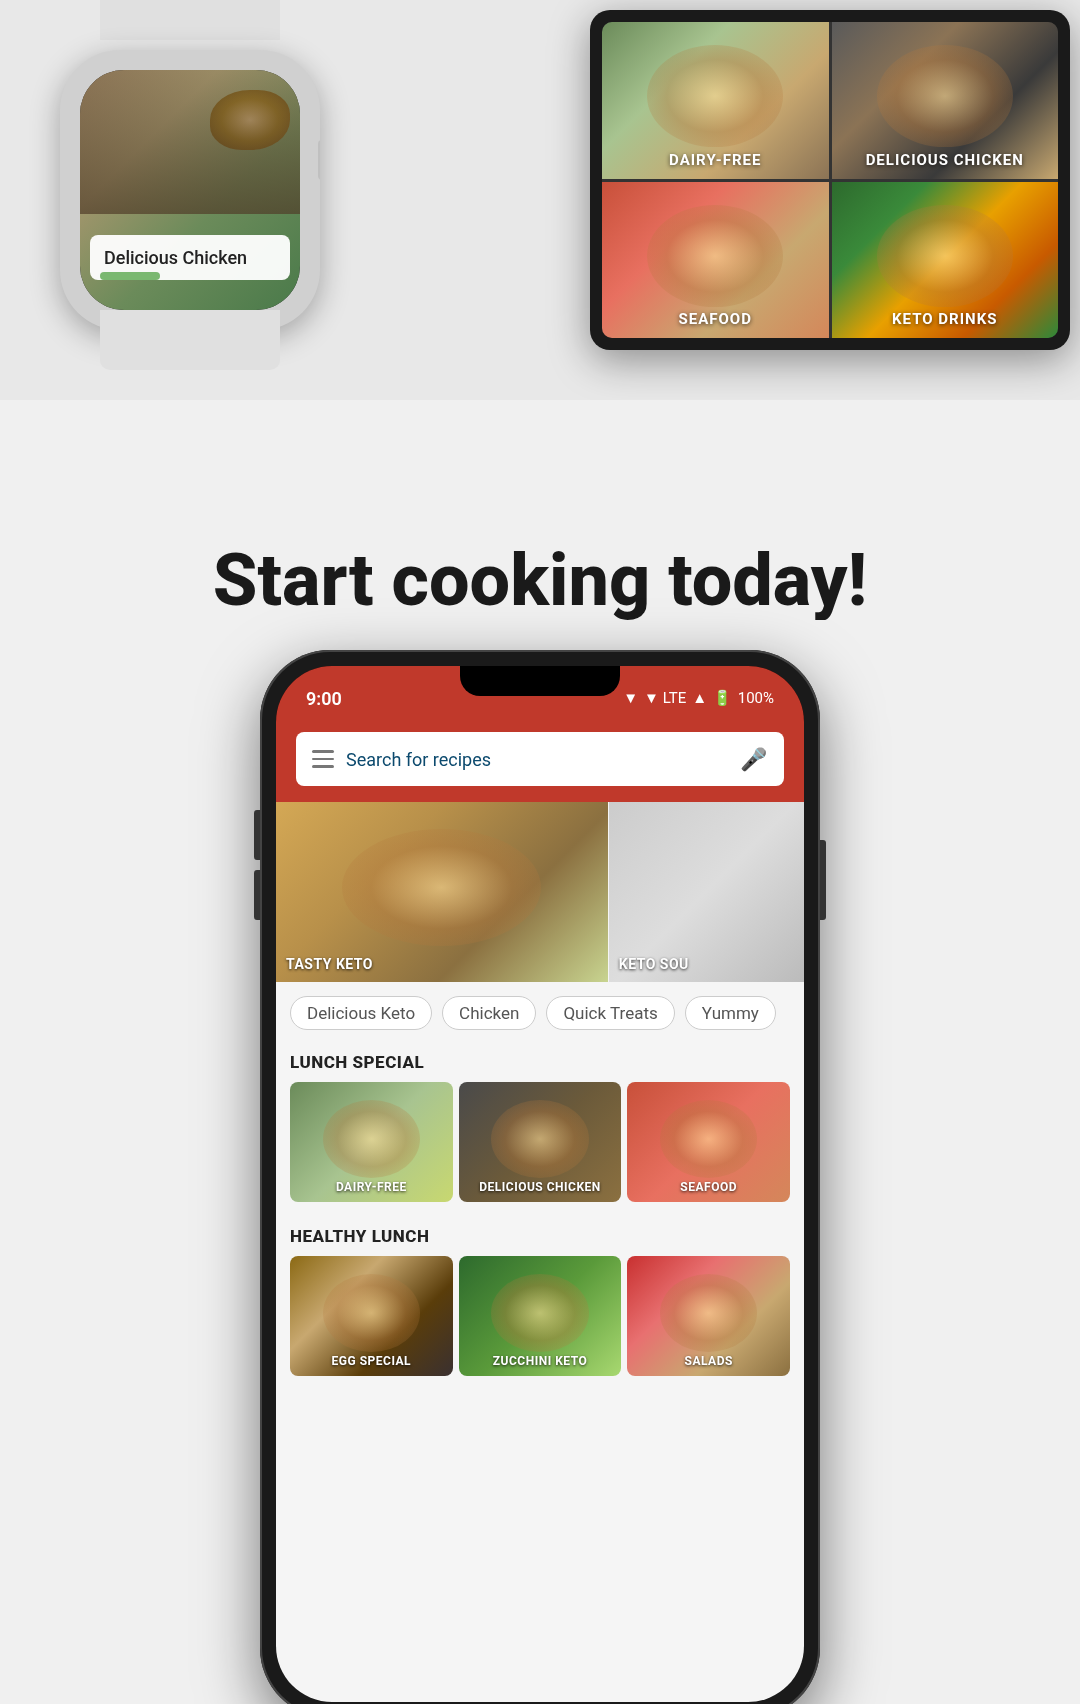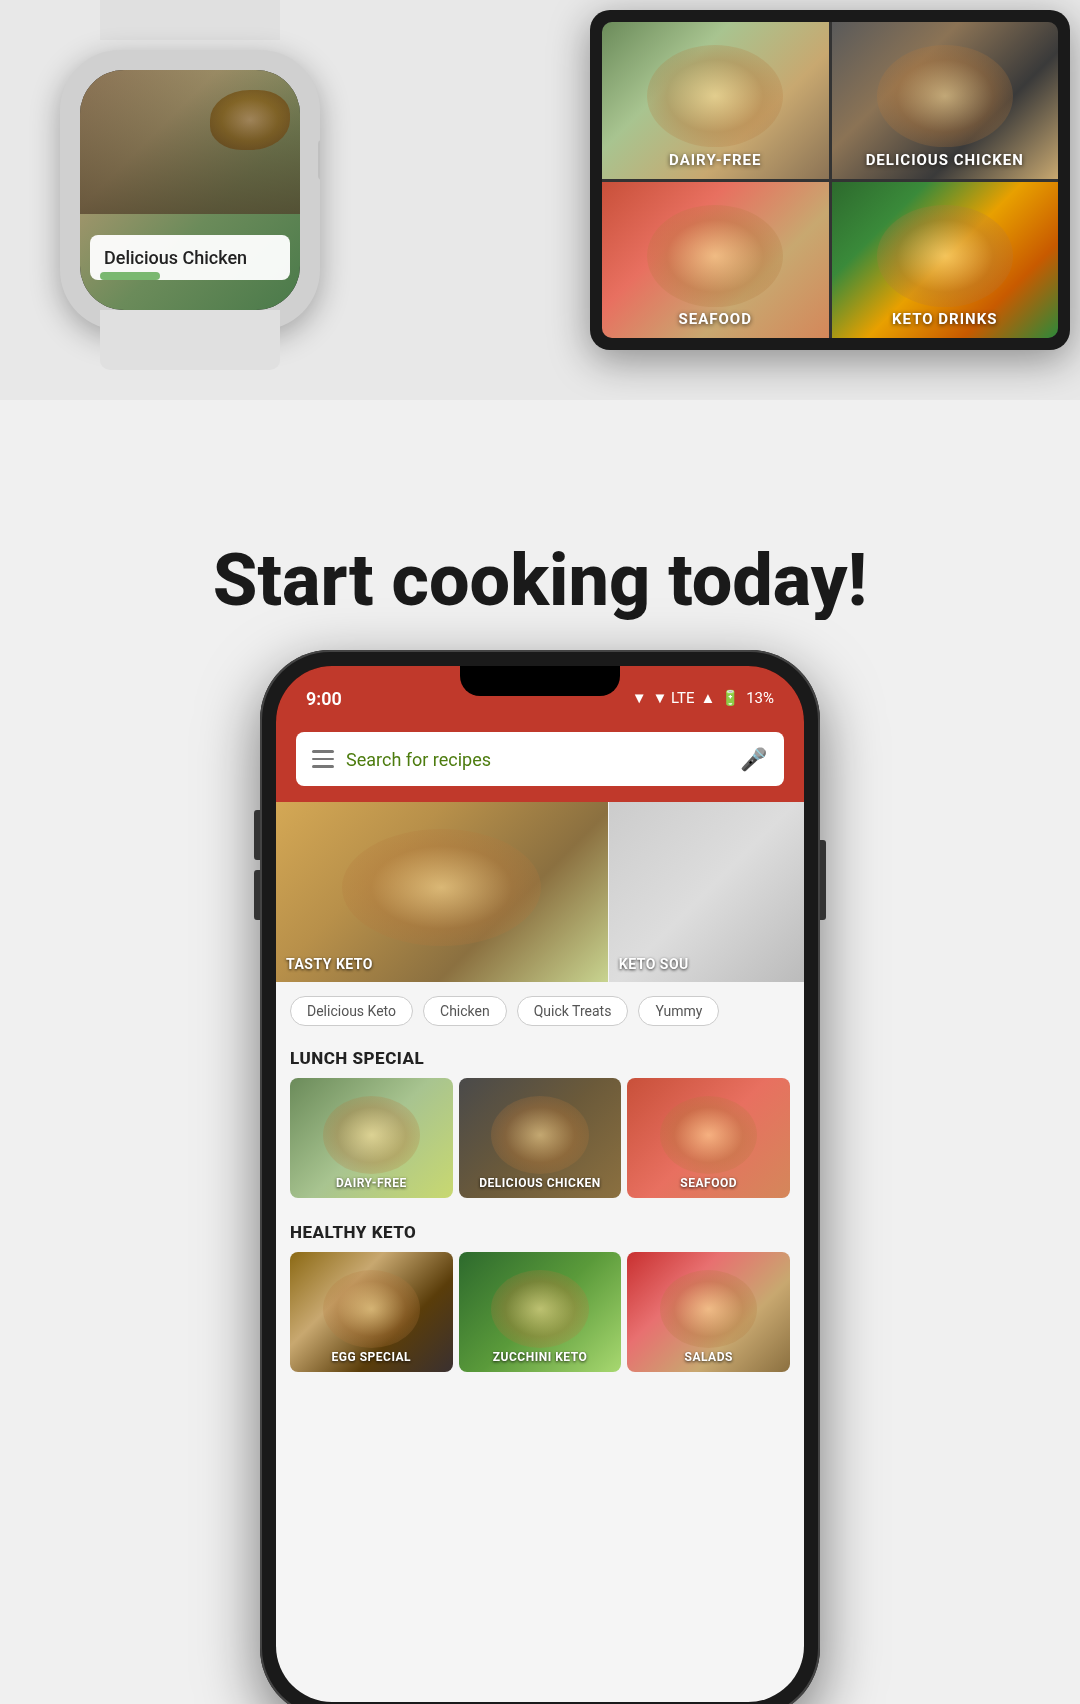--- a/index.html
+++ b/index.html
@@ -299,21 +299,21 @@
     }
     .hamburger-line {
       width: 22px;
       height: 2.5px;
       background: #777;
       border-radius: 2px;
     }
     .search-placeholder {
       flex: 1;
       font-size: 18px;
-      color: #4d7c0f;
+      color: #0c4a6e;
     }
     .mic-icon {
       color: #c0392b;
       font-size: 22px;
     }
 
     
     .phone-content {
       background: #f5f5f5;
       min-height: 900px;
@@ -352,21 +352,21 @@
     .tags-row {
       display: flex;
       gap: 10px;
       padding: 14px 14px;
       flex-wrap: wrap;
     }
     .tag-chip {
       border: 1px solid #ccc;
       border-radius: 20px;
       padding: 6px 16px;
-      font-size: 14px;
+      font-size: 17px;
       color: #555;
       background: white;
     }
 
     
     .section-header {
       padding: 8px 14px 10px;
       font-size: 17px;
       font-weight: 800;
       color: #222;
@@ -527,21 +527,21 @@
       <div class="phone-screen-wrapper">
         <div class="phone-notch"></div>
 
         <div class="phone-status-bar">
           <span class="status-time">9:00</span>
           <div class="status-icons">
             <span>▼</span>
             <span>▼ LTE</span>
             <span>▲</span>
             <span>🔋</span>
-            <span>13%</span>
+            <span>100%</span>
           </div>
         </div>
 
         <div class="search-bar">
           <div class="search-input-wrap">
             <div class="hamburger-icon">
               <div class="hamburger-line"></div>
               <div class="hamburger-line"></div>
               <div class="hamburger-line"></div>
             </div>
@@ -578,21 +578,21 @@
             <div class="cat-card cc2">
               <div class="food-dots"></div>
               <span class="cat-card-label">DELICIOUS CHICKEN</span>
             </div>
             <div class="cat-card cc3">
               <div class="food-dots"></div>
               <span class="cat-card-label">SEAFOOD</span>
             </div>
           </div>
 
-          <div class="section-header">HEALTHY KETO</div>
+          <div class="section-header">HEALTHY LUNCH</div>
           <div class="hk-grid">
             <div class="hk-card hk1">
               <div class="food-dots"></div>
               <span class="hk-card-label">EGG SPECIAL</span>
             </div>
             <div class="hk-card hk2">
               <div class="food-dots"></div>
               <span class="hk-card-label">ZUCCHINI KETO</span>
             </div>
             <div class="hk-card hk3">

